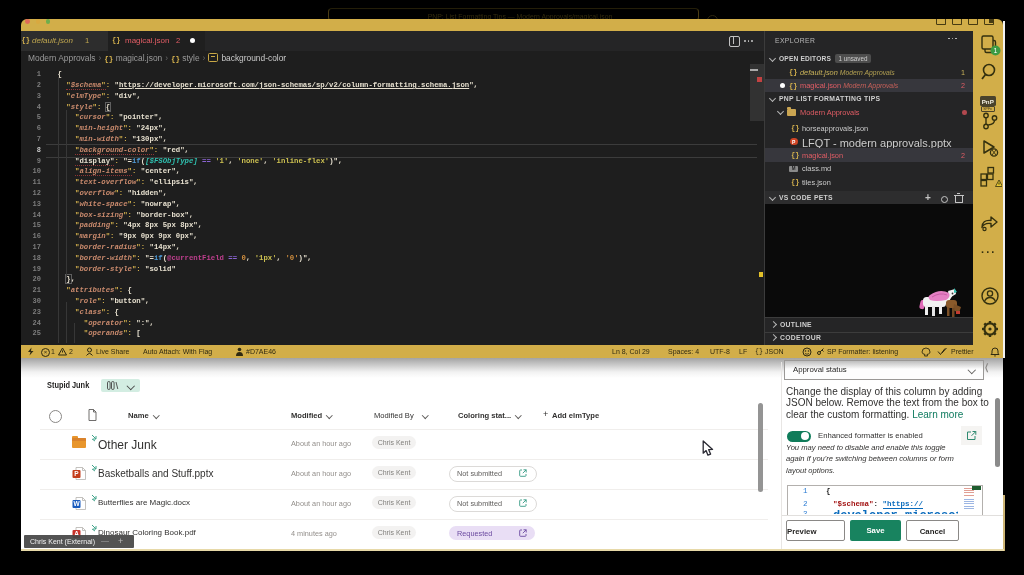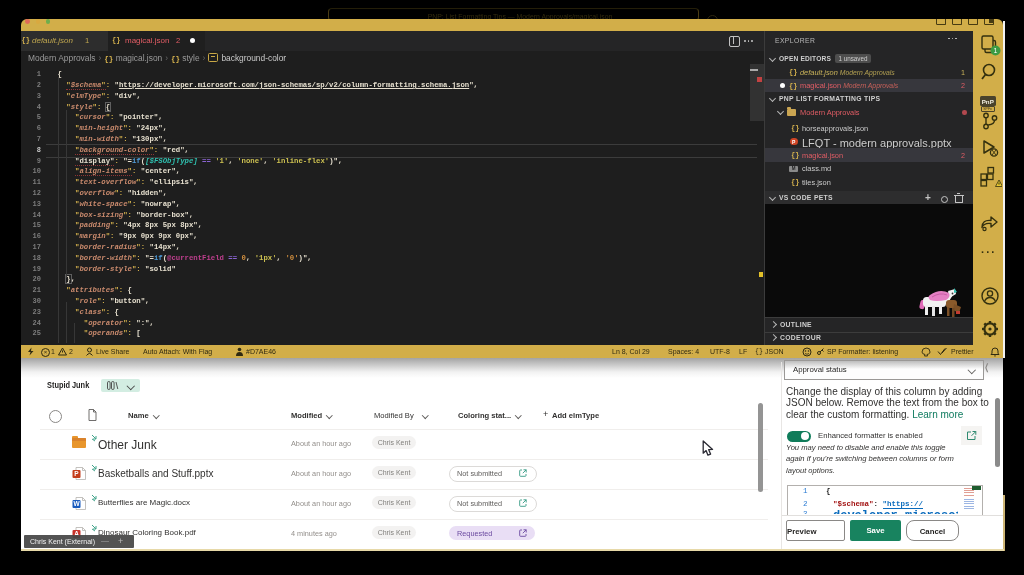--- a/index.html
+++ b/index.html
@@ -403,20 +403,20 @@
 <div class="a mono" style="left:826px;top:487px;color:#222;font-size:7.5px;font-weight:700">{</div>
 <div class="a mono" style="left:833px;top:499.5px;font-size:7.5px;font-weight:700;white-space:pre"><span style="color:#a31515">"$schema"</span><span style="color:#222">: </span><span style="color:#0b6cbd;border-bottom:1px solid #0b6cbd">"https://</span></div>
 <div class="a mono" style="left:833px;top:509px;width:125px;height:4.5px;overflow:hidden;font-size:12px;color:#0b6cbd">developer.microsoft.com/json</div>
 <div class="a mono" style="left:803px;top:509.5px;height:4px;overflow:hidden;color:#2b7cd3;font-size:7.5px;font-weight:400">3</div>
 <div class="a" style="left:964px;top:488px;width:10px;height:9px;background:repeating-linear-gradient(rgba(200,80,60,.55) 0 1px,rgba(255,255,255,0) 1px 2.2px)"></div>
 <div class="a" style="left:964px;top:499px;width:10px;height:10px;background:repeating-linear-gradient(rgba(60,110,200,.5) 0 1px,rgba(255,255,255,0) 1px 2.2px)"></div>
 <div class="a" style="left:972px;top:485.5px;width:9px;height:4px;background:#1e5c2f"></div>
 <div class="a" style="left:782px;top:514.5px;width:221px;height:1px;background:#e1dfdd"></div>
 <div class="a" style="left:786px;top:520px;width:59px;height:21px;background:#fff;border:1px solid #8a8886;border-radius:2px;color:#252423;font-size:7.8px;font-weight:bold;text-align:left;line-height:21px;box-sizing:border-box">Preview</div>
 <div class="a" style="left:850px;top:520px;width:51px;height:21px;background:#18835f;border-radius:2px;color:#fff;font-size:7.8px;font-weight:bold;text-align:center;line-height:21px">Save</div>
-<div class="a" style="left:906px;top:520px;width:53px;height:21px;background:#fff;border:1px solid #8a8886;border-radius:8px;color:#252423;font-size:7.8px;font-weight:bold;text-align:center;line-height:21px;box-sizing:border-box">Cancel</div>
+<div class="a" style="left:906px;top:520px;width:53px;height:21px;background:#fff;border:1px solid #8a8886;border-radius:2px;color:#252423;font-size:7.8px;font-weight:bold;text-align:center;line-height:21px;box-sizing:border-box">Cancel</div>
 <div class="a" style="left:995px;top:398px;width:5px;height:69px;background:#8a8a8a;border-radius:2.5px"></div>
 <div class="a" style="left:24px;top:535px;width:110px;height:13px;background:rgba(70,70,70,.93);border-radius:1px"></div>
 <div class="a" style="left:30px;top:538px;color:#f3f3f3;font-size:7px">Chris Kent (External)</div>
 <div class="a" style="left:101px;top:536px;color:#aaa;font-size:8px">—</div>
 <div class="a" style="left:118px;top:535.5px;color:#bbb;font-size:9px">+</div>
 <svg class="a" style="left:701.5px;top:440px" width="13" height="17" viewBox="0 0 13 17">
 <path d="M1.2 1 L1.2 13.2 L4.1 10.6 L5.9 15.2 L8.6 14.1 L6.7 9.7 L10.6 9.4 Z" fill="#fff" stroke="#2a2a33" stroke-width="1.3" stroke-linejoin="round"></path>
   </svg>
 </body></html>

